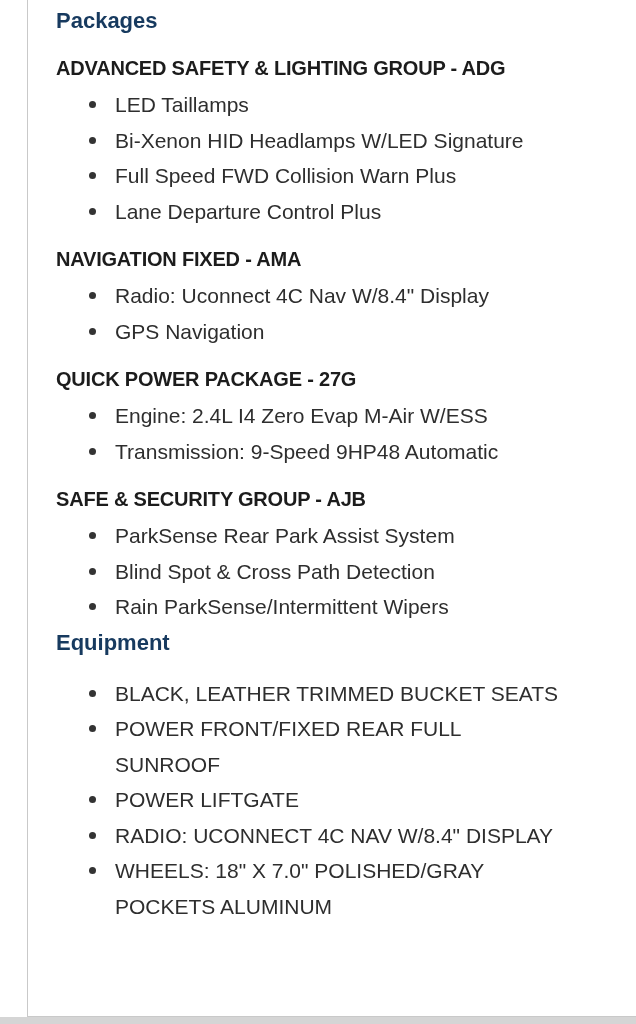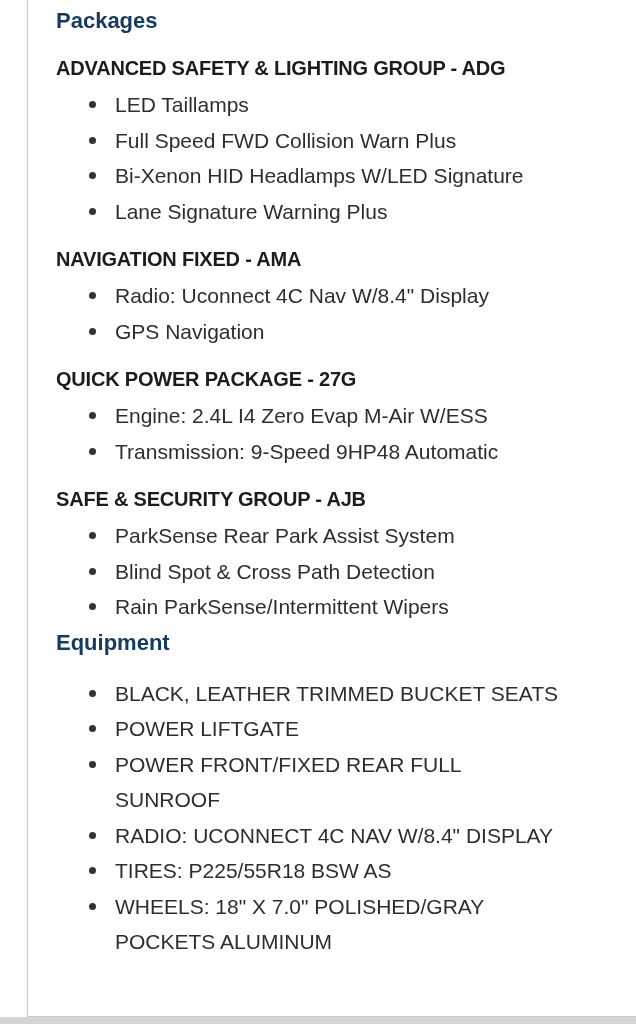--- a/index.html
+++ b/index.html
@@ -76,23 +76,23 @@
 <body>
 
 <div class="details-card">
 
   <div class="h2">Packages</div>
 
   <div>
     <div class="group-heading">ADVANCED SAFETY &amp; LIGHTING GROUP - ADG</div>
     <ul class="feature-list">
         <li>LED Taillamps</li>
+        <li>Bi-Xenon HID Headlamps W/LED Signature</li>
         <li>Full Speed FWD Collision Warn Plus</li>
-        <li>Bi-Xenon HID Headlamps W/LED Signature</li>
-        <li>Lane Signature Warning Plus</li>
+        <li>Lane Departure Control Plus</li>
       </ul>
   </div>
 
   <div>
     <div class="group-heading">NAVIGATION FIXED - AMA</div>
     <ul class="feature-list">
         <li>Radio: Uconnect 4C Nav W/8.4" Display</li>
         <li>GPS Navigation</li>
       </ul>
   </div>
@@ -110,22 +110,21 @@
     <ul class="feature-list">
         <li>ParkSense Rear Park Assist System</li>
         <li>Blind Spot &amp; Cross Path Detection</li>
         <li>Rain ParkSense/Intermittent Wipers</li>
       </ul>
   </div>
 
   <div class="h2 equipment">Equipment</div>
   <ul class="feature-list">
       <li>BLACK, LEATHER TRIMMED BUCKET SEATS</li>
+      <li>POWER FRONT/FIXED REAR FULL SUNROOF</li>
       <li>POWER LIFTGATE</li>
-      <li>POWER FRONT/FIXED REAR FULL SUNROOF</li>
       <li>RADIO: UCONNECT 4C NAV W/8.4" DISPLAY</li>
-      <li>TIRES: P225/55R18 BSW AS</li>
       <li>WHEELS: 18" X 7.0" POLISHED/GRAY POCKETS ALUMINUM</li>
     </ul>
 
 </div>
 
 <div class="bottom-strip"></div>
 
 </body></html>

